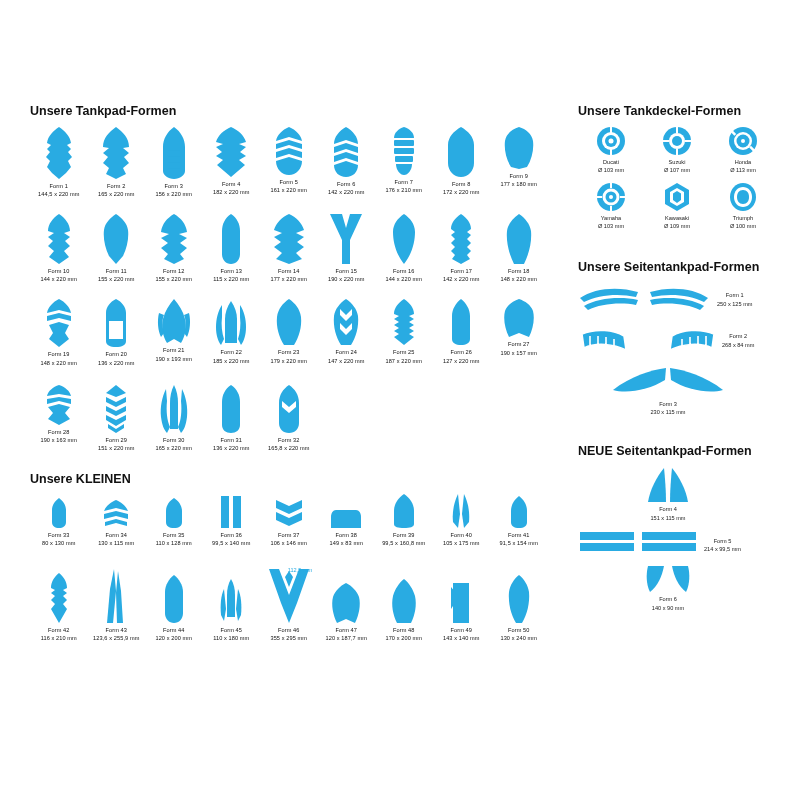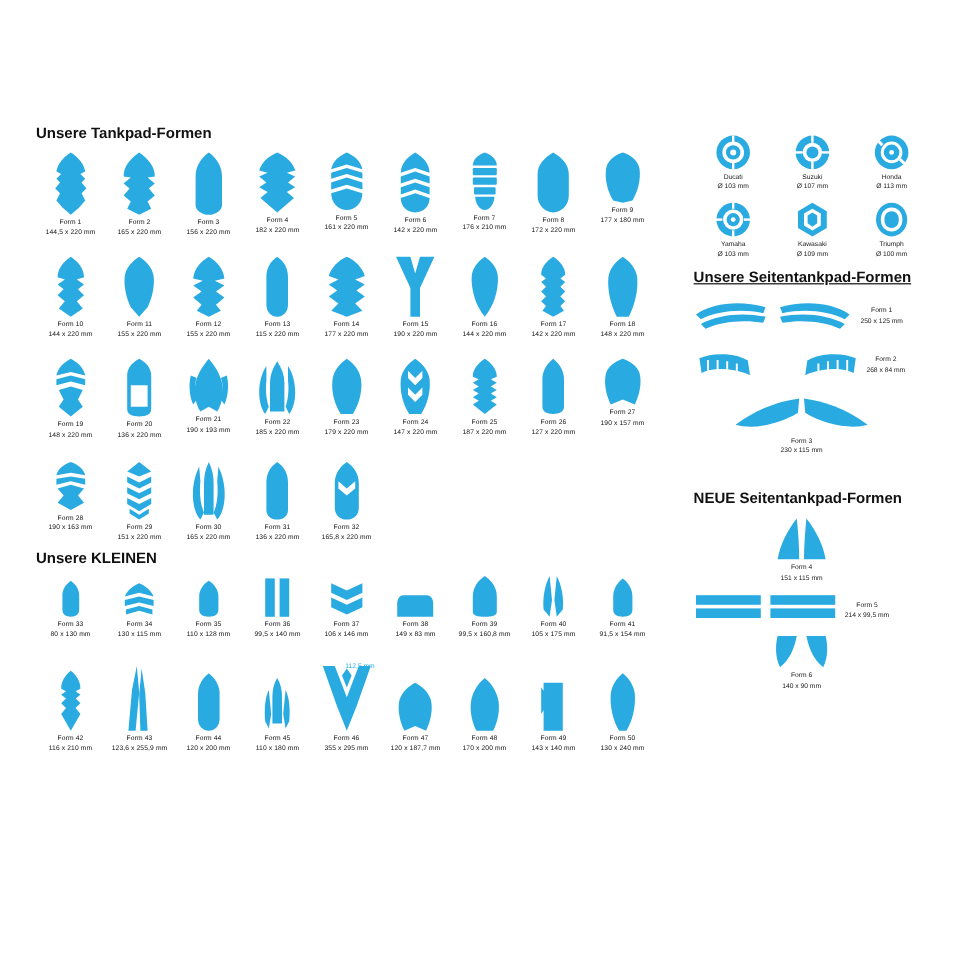--- a/index.html
+++ b/index.html
@@ -404,21 +404,21 @@
           <svg width="26" height="48" viewBox="0 0 26 48">
               <path class="f" d="M13 0 C7 4 3 10 3 18 L3 38 C3 44 7 48 13 48 C19 48 23 44 23 38 L23 18 C23 10 19 4 13 0 Z M6 16 L13 22 L20 16 L20 22 L13 28 L6 22 Z"></path>
             </svg>
         </div>
         <div class="cap">
           <span>Form 32</span><br><span>165,8 x 220 mm</span>
         </div>
       </div>
     </div>
 
-    <div class="sec-title" style="">Unsere KLEINEN</div>
+    <div class="sec-title" style="margin-top:14px;">Unsere KLEINEN</div>
 
     <div class="grid" style="margin-top:8px;">
       <div class="cell">
         <div class="shapebox" style="height:34px;">
           <svg width="18" height="30" viewBox="0 0 18 30">
               <path class="f" d="M9 0 C5 3 2 7 2 12 L2 24 C2 28 5 30 9 30 C13 30 16 28 16 24 L16 12 C16 7 13 3 9 0 Z M9 6 L5 13 L9 17 L13 13 Z"></path>
             </svg>
         </div>
         <div class="cap">
           <span>Form 33</span><br><span>80 x 130 mm</span>
@@ -606,20 +606,21 @@
           <div class="cap">
             <span>Form 50</span><br><span>130 x 240 mm</span>
           </div>
         </div>
       </div>
     </div>
   </div>
 
   <div class="col-right">
 
+    <div class="sec-title">Unsere Tankdeckel-Formen</div>
 
     <div class="caps-grid">
       <div class="capcell">
         <svg width="30" height="30" viewBox="0 0 30 30">
             <circle class="f" cx="15" cy="15" r="14"></circle>
             <circle cx="15" cy="15" r="9" fill="#fff"></circle>
             <circle class="f" cx="15" cy="15" r="6"></circle>
             <circle cx="15" cy="15" r="2.5" fill="#fff"></circle>
             <rect fill="#fff" x="14" y="1" width="2" height="6"></rect>
             <rect fill="#fff" x="14" y="23" width="2" height="6"></rect>
@@ -685,21 +686,21 @@
             <path class="f" d="M15 1 C22 1 28 7 28 15 C28 23 22 29 15 29 C8 29 2 23 2 15 C2 7 8 1 15 1 Z"></path>
             <path fill="#fff" d="M15 5 C20 5 24 9 24 15 C24 21 20 25 15 25 C10 25 6 21 6 15 C6 9 10 5 15 5 Z"></path>
             <path class="f" d="M15 8 C19 8 21 11 21 15 C21 19 19 22 15 22 C11 22 9 19 9 15 C9 11 11 8 15 8 Z"></path>
           </svg>
         <div class="capname">
           <span>Triumph</span><br><span>Ø 100 mm</span>
         </div>
       </div>
     </div>
 
-    <div class="sec-title" style="text-decoration:underline;">Unsere Seitentankpad-Formen</div>
+    <div class="sec-title" style="margin-top:22px;">Unsere Seitentankpad-Formen</div>
 
     <div class="side-row" style="margin-top:10px;">
       <svg width="135" height="32" viewBox="0 0 135 32">
           <path class="f" d="M2 14 C16 4 40 2 60 8 L58 13 C40 9 20 11 6 18 Z"></path>
           <path class="f" d="M6 22 C20 14 42 12 60 16 L58 21 C42 18 22 20 10 26 Z"></path>
           <path class="f" d="M130 14 C116 4 92 2 72 8 L74 13 C92 9 112 11 126 18 Z"></path>
           <path class="f" d="M126 22 C112 14 90 12 72 16 L74 21 C90 18 110 20 122 26 Z"></path>
         </svg>
       <div class="side-lbl" style="margin-left:4px;">
         <span>Form 1</span><br><span>250 x 125 mm</span>

